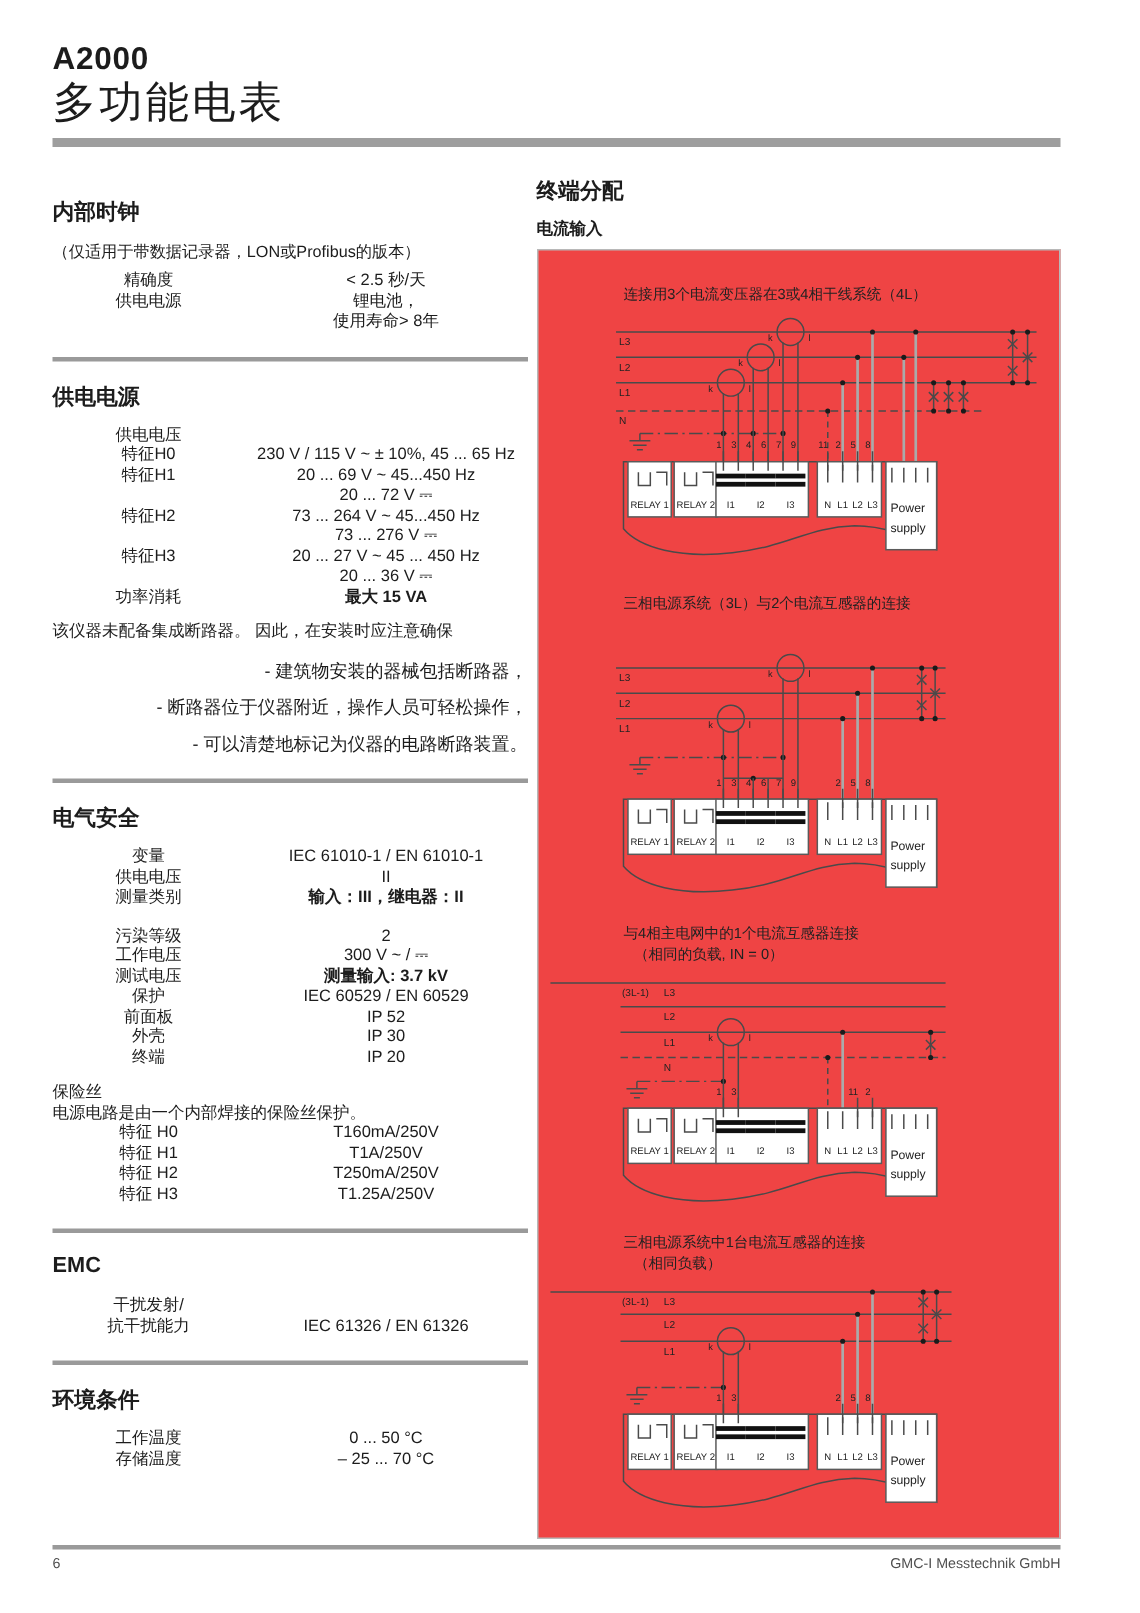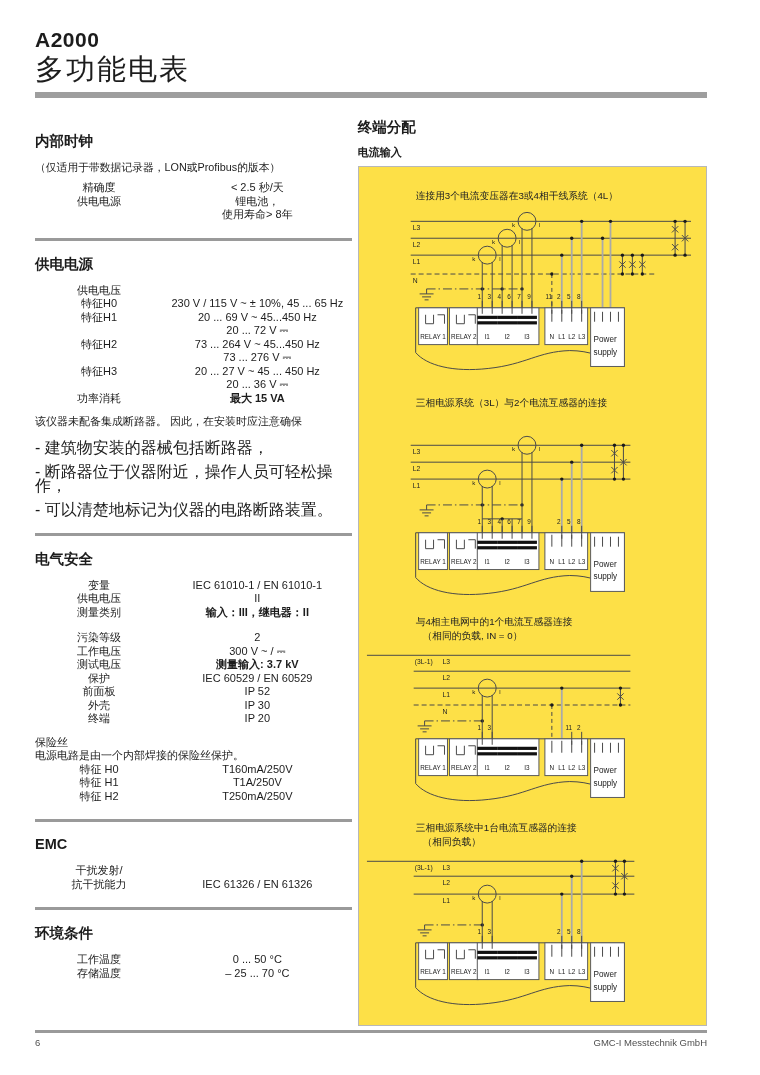--- a/index.html
+++ b/index.html
@@ -22,26 +22,26 @@
   .sec-h{font-size:14.5px;font-weight:bold;margin:14px 0 10px 0;}
   .note{font-size:10.8px;margin:0 0 6px 0;}
   .rowgrp{margin:0;}
   .rowgrp.gap{margin-top:12px;}
   .specrow{display:flex;font-size:11px;line-height:13.5px;margin:0;text-align:center;}
   .specrow .lbl{width:128px;flex:none;}
   .specrow .vals{flex:1;}
   .specrow .vals div{line-height:13.5px;}
   .bold{font-weight:bold;}
   .bullets{margin-top:12px;}
-  .bullets div{font-size:16px;line-height:13.5px;margin-bottom:11px;}
+  .bullets div{font-size:12px;line-height:13.5px;margin-bottom:11px;text-align:right;}
   .txtblock{margin-top:10px;font-size:11px;line-height:13.5px;}
   
   .rc-h{font-size:14.5px;font-weight:bold;margin:0 0 8px 0;}
   .rc-sub{font-size:11px;font-weight:bold;margin:0 0 6px 0;}
-  #diagram-panel{border:1px solid #b8b8b8;padding:12px 0 6px 0;background:#fde047;}
+  #diagram-panel{border:1px solid #b8b8b8;padding:12px 0 6px 0;background:#ef4444;}
   .dia{display:block;margin:0 0 10px 0;}
   
   svg{display:block;}
   .w{stroke:#4a4a4a;stroke-width:1;fill:none;}
   .nd{stroke-dasharray:5 3;}
   .td{stroke-dasharray:4 3;}
   .dd{stroke-dasharray:9 3 1.5 3;}
   .gw{stroke:#aaaaaa;stroke-width:1.8;fill:none;}
   .bx{fill:#ffffff;stroke:#5a5a5a;stroke-width:1;}
   .lk{fill:#111111;stroke:none;}
@@ -219,20 +219,26 @@
             <div class="specrow">
               <div class="lbl">特征 H1</div>
               <div class="vals">
                 <div>T1A/250V</div>
               </div>
             </div>
             <div class="specrow">
               <div class="lbl">特征 H2</div>
               <div class="vals">
                 <div>T250mA/250V</div>
+              </div>
+            </div>
+            <div class="specrow">
+              <div class="lbl">特征 H3</div>
+              <div class="vals">
+                <div>T1.25A/250V</div>
               </div>
             </div>
           </div>
         </div>
         <div class="sep"></div>
         <div>
           <div class="sec-h">EMC</div>
           <div class="rowgrp gap">
             <div class="specrow">
               <div class="lbl">干扰发射/</div>

